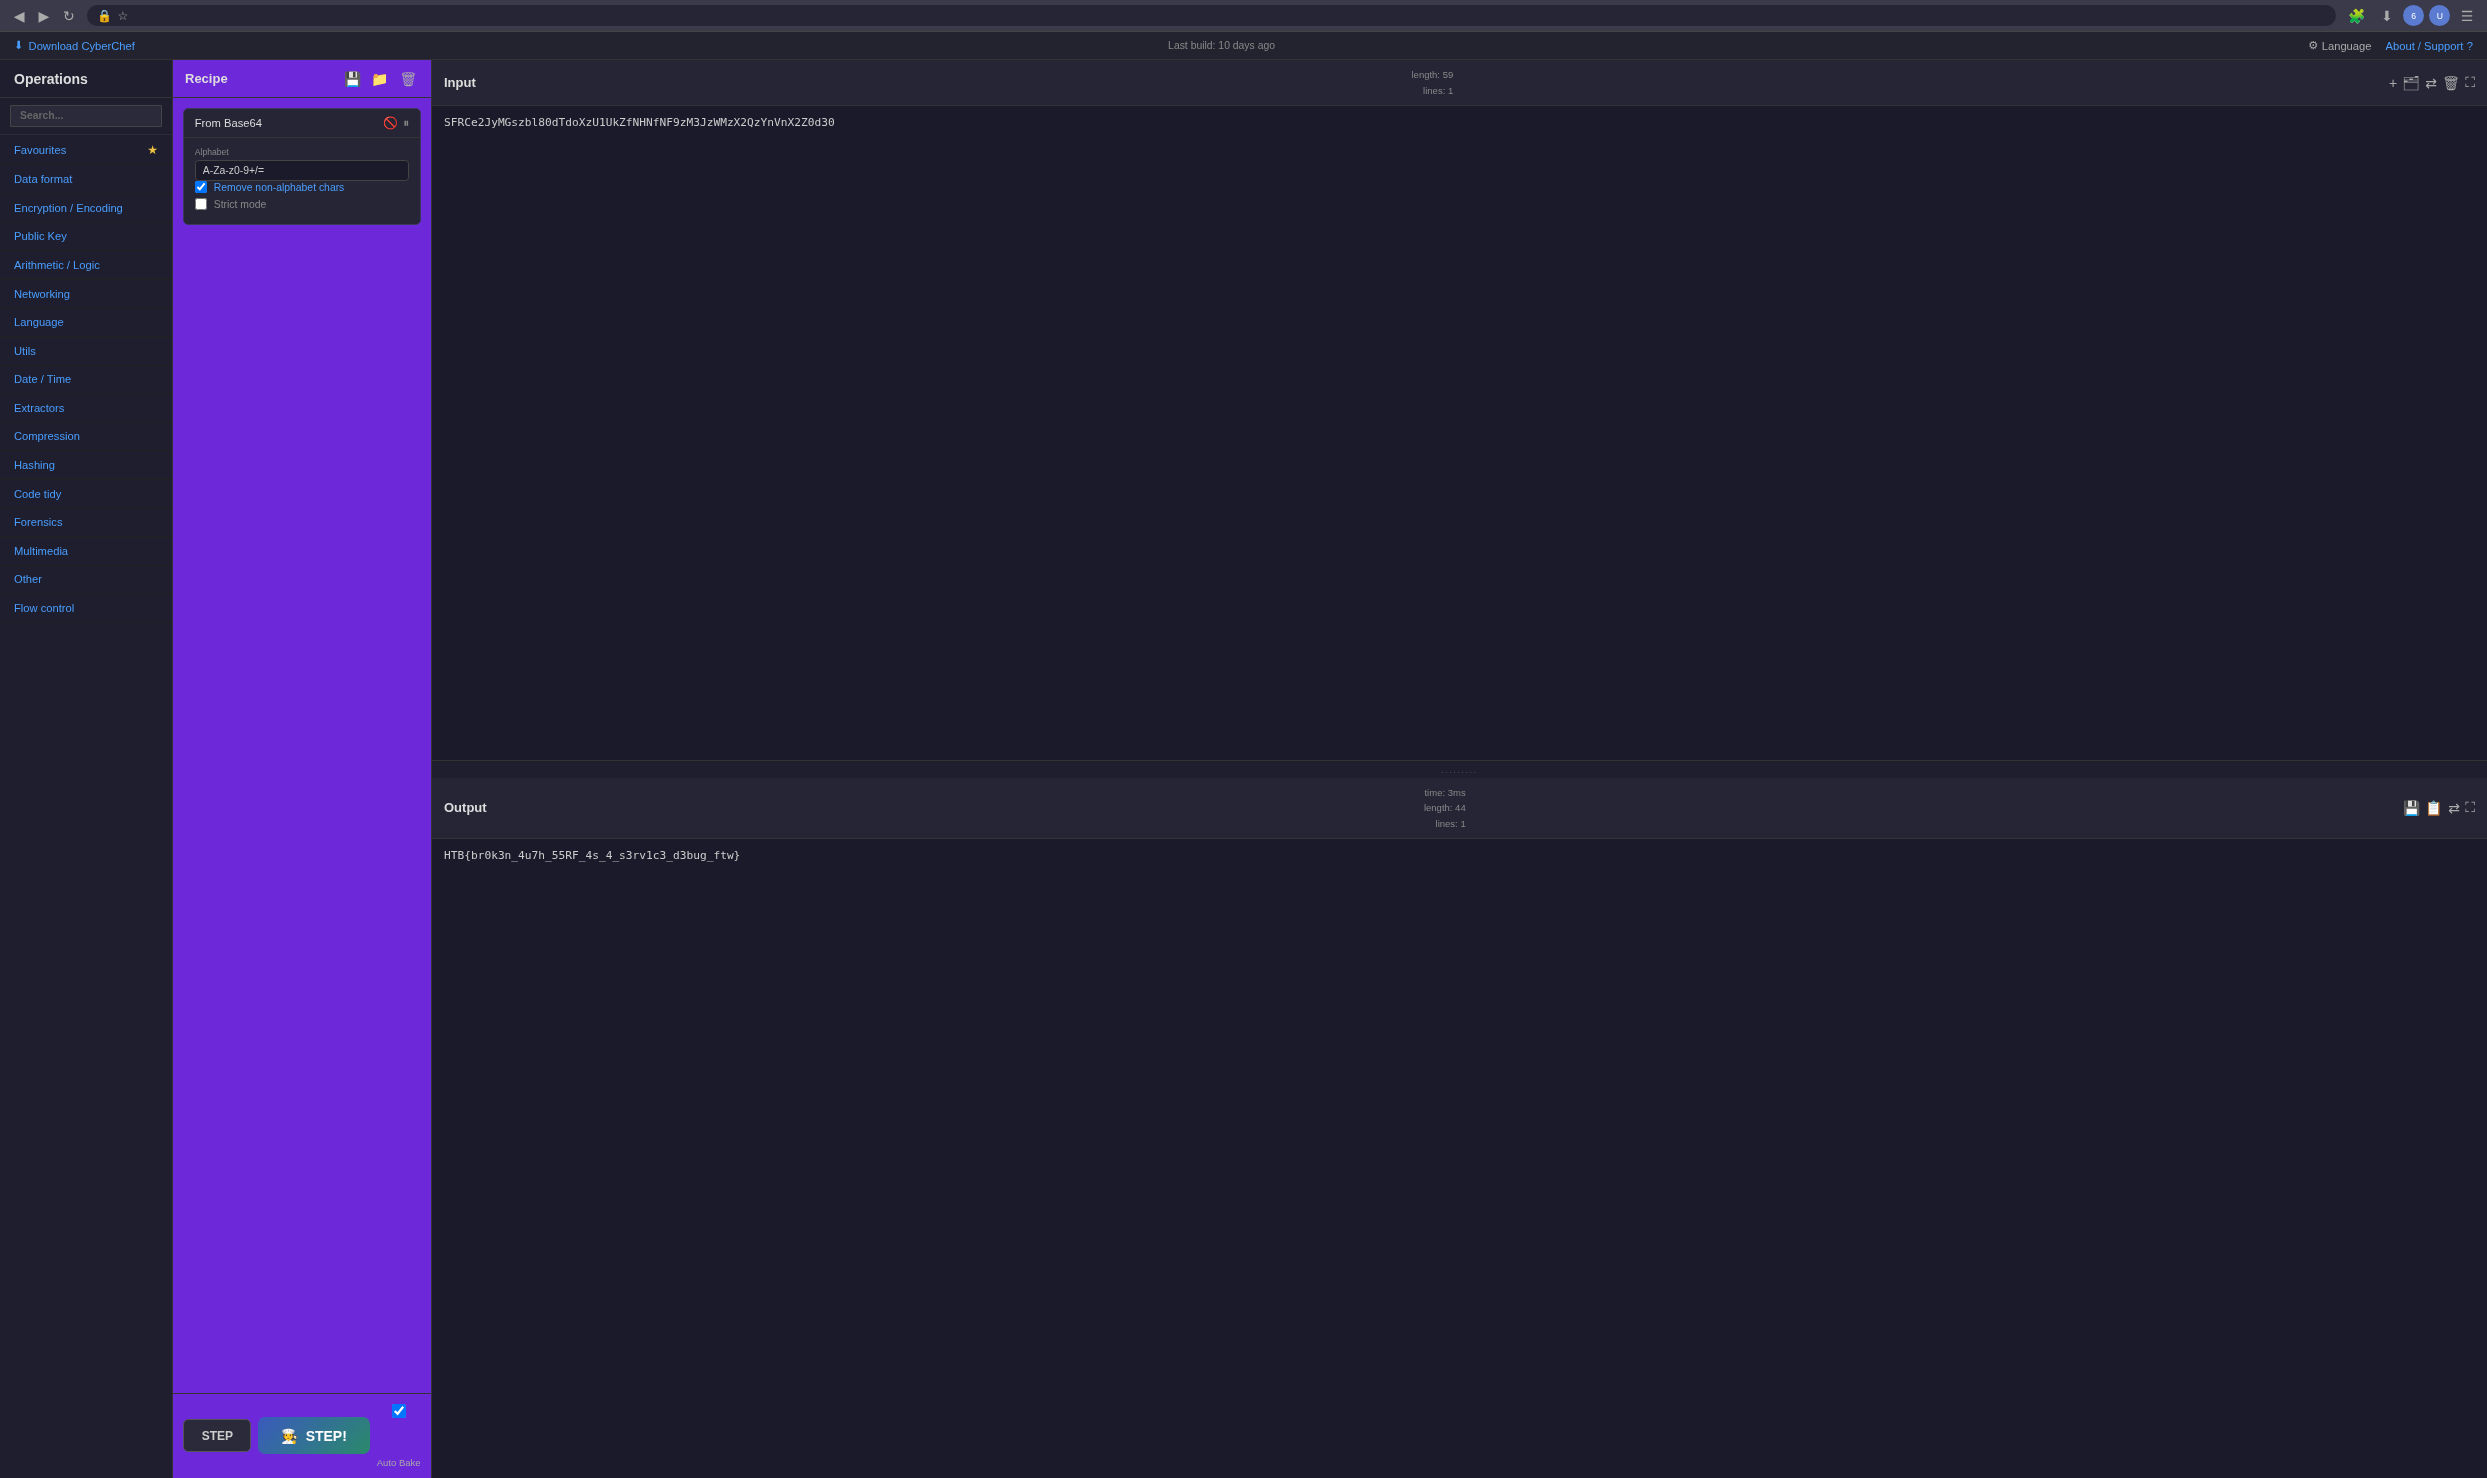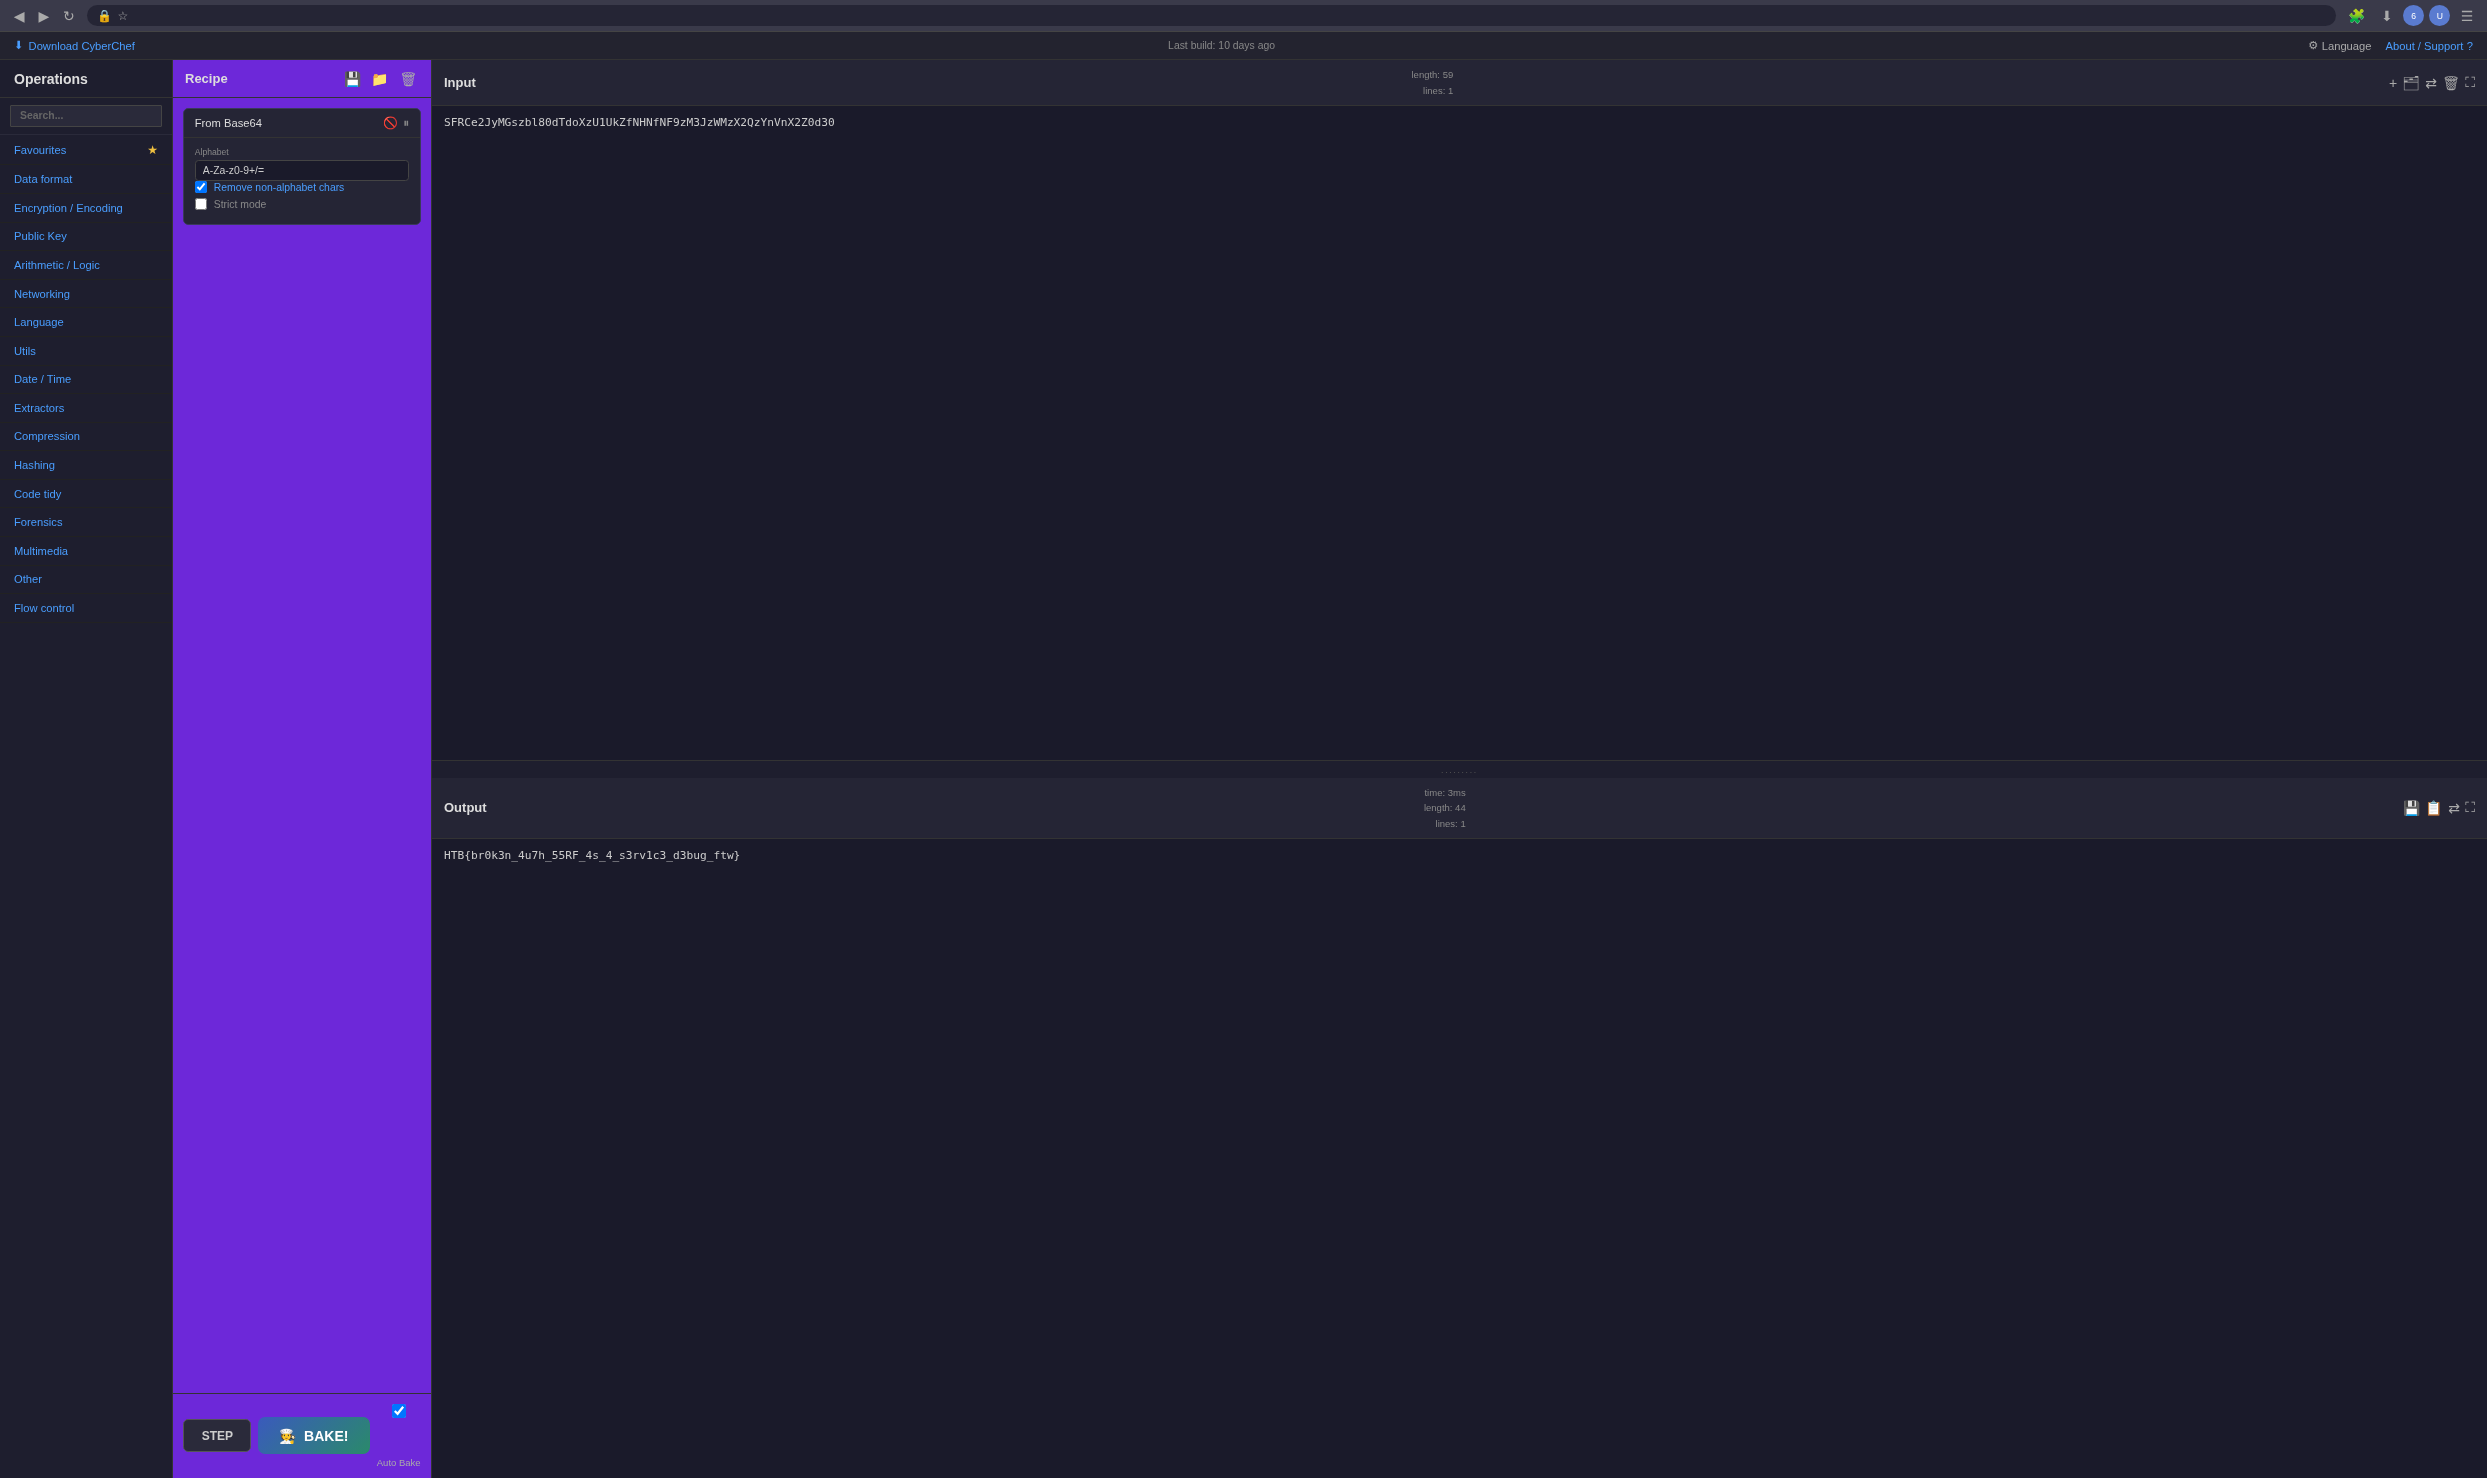--- a/index.html
+++ b/index.html
@@ -186,21 +186,21 @@
             <input type="checkbox" class="checkbox-input" id="strict-mode" style="">
             <label for="strict-mode" class="checkbox-label unchecked">Strict mode</label>
           </div>
         </div>
       </div>
     </div>
     <div class="recipe-footer">
       <button class="step-btn">STEP</button>
       <button class="bake-btn">
         <span>🧑‍🍳</span>
-        <span>BAKE!</span>
+        <span>STEP!</span>
       </button>
       <div class="auto-bake-group">
         <input type="checkbox" class="auto-bake-check" id="auto-bake" checked="" style="">
         <label for="auto-bake" class="auto-bake-label">Auto Bake</label>
       </div>
     </div>
   </div>
 
   <div class="io-area">
 

